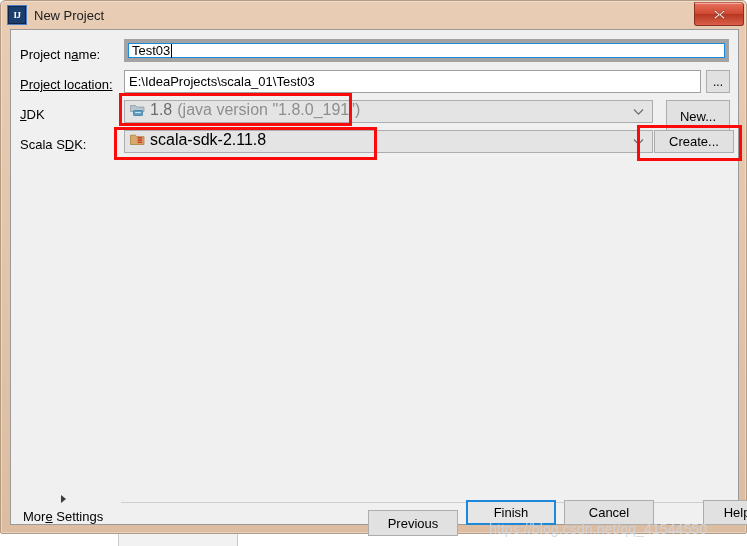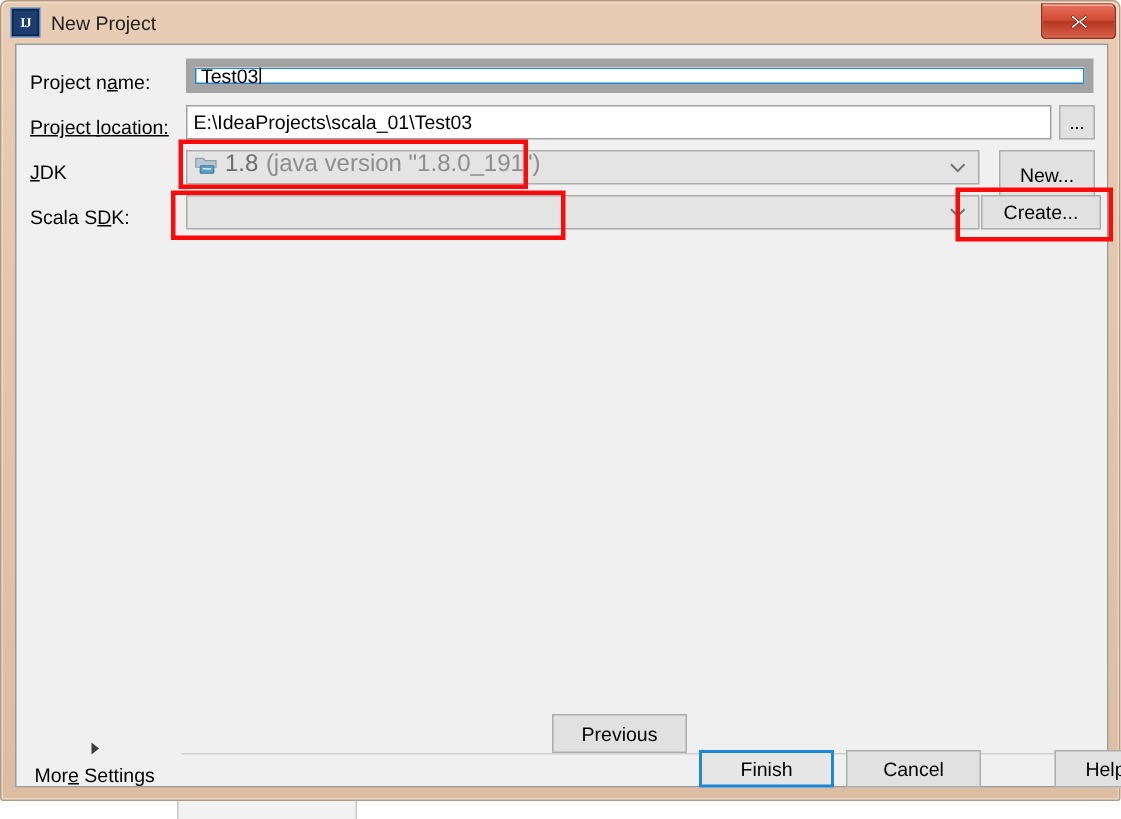--- a/index.html
+++ b/index.html
@@ -100,21 +100,21 @@
     border: 1px solid #a0a0a0;
     font-size: 13px;
     color: #000;
     display: flex;
     align-items: center;
     padding-left: 4px;
     white-space: nowrap;
     overflow: hidden;
   }
   .textfield.focused {
-    border: 6px solid #a3a3a3;
+    border: 4px solid #a3a3a3;
     box-shadow: 0 0 0 1px #1e88d8 inset;
   }
   .caret {
     display: inline-block;
     width: 1px;
     height: 14px;
     background: #000;
     margin-left: 1px;
   }
 
@@ -276,37 +276,47 @@
       <svg class="chev" width="11" height="7" viewBox="0 0 11 7">
         <path d="M1 1 L5.5 5.6 L10 1" fill="none" stroke="#6f6f6f" stroke-width="1.3"></path>
       </svg>
     </div>
     <div class="btn" style="left:655px; top:70px; width:64px; height:32px;">New...</div>
 
     <div class="label" style="left:9px; top:107px;">
       <span>Scala S</span><u>D</u><span>K:</span>
     </div>
     <div class="combo" style="left:113px; top:100px; width:529px; height:23px;">
+      <span class="combo-text">
+        <svg class="scala-icon" width="15" height="14" viewBox="0 0 15 14">
+          <path d="M0.5 2.2 h5 l1.2 1.5 h7.3 v7.8 h-13.5 z" fill="#d8a96a" stroke="#a9803f" stroke-width="0.8"></path>
+          <path d="M7.6 4.2 c2.6 -0.5 4.6 0.1 4.6 0.1 v1.5 s-2 -0.6 -4.6 -0.1 z" fill="#cf3a29"></path>
+          <path d="M7.6 6.5 c2.6 -0.5 4.6 0.1 4.6 0.1 v1.5 s-2 -0.6 -4.6 -0.1 z" fill="#cf3a29"></path>
+          <path d="M7.6 8.8 c2.6 -0.5 4.6 0.1 4.6 0.1 v1.5 s-2 -0.6 -4.6 -0.1 z" fill="#cf3a29"></path>
+        </svg>
+        <span>scala-sdk-2.11.8</span>
+      </span>
       <svg class="chev" width="11" height="7" viewBox="0 0 11 7">
         <path d="M1 1 L5.5 5.6 L10 1" fill="none" stroke="#6f6f6f" stroke-width="1.3"></path>
       </svg>
     </div>
     <div class="btn" style="left:643px; top:100px; width:80px; height:23px;">Create...</div>
 
     <div id="more-settings">
       <span class="tri"></span>
       <span class="ms-label">
         <span>Mor</span><u>e</u><span> Settings</span>
       </span>
     </div>
     <div id="ms-rule"></div>
 
-    <div class="btn" style="left:357px; top:446px; width:90px; height:26px;">Previous</div>
+    <div class="btn" style="left:357px; top:480px; width:90px; height:26px;">Previous</div>
     <div class="btn default" style="left:455px; top:470px; width:90px; height:25px;">Finish</div>
     <div class="btn" style="left:553px; top:470px; width:90px; height:25px;">Cancel</div>
     <div class="btn" style="left:651px; top:470px; width:68px; height:25px;margin-left:41px;">Help</div>
 
+    <div id="watermark" style="left:478px; top:491px;">https://blog.csdn.net/qq_41544550</div>
   </div>
 
   <div class="redbox" style="left:118px; top:92px; width:233px; height:33px;"></div>
   <div class="redbox" style="left:113px; top:126px; width:263px; height:33px;"></div>
   <div class="redbox" style="left:636px; top:124px; width:105px; height:36px;"></div>
 </div>
 
 </body></html>

